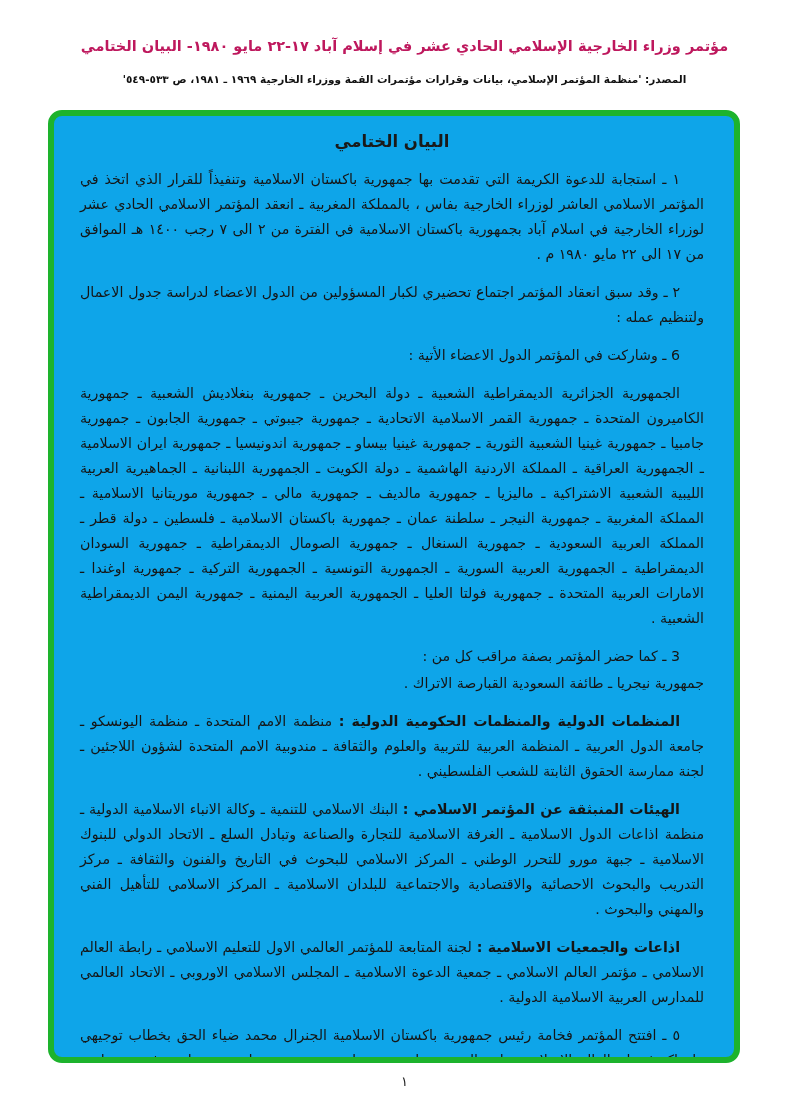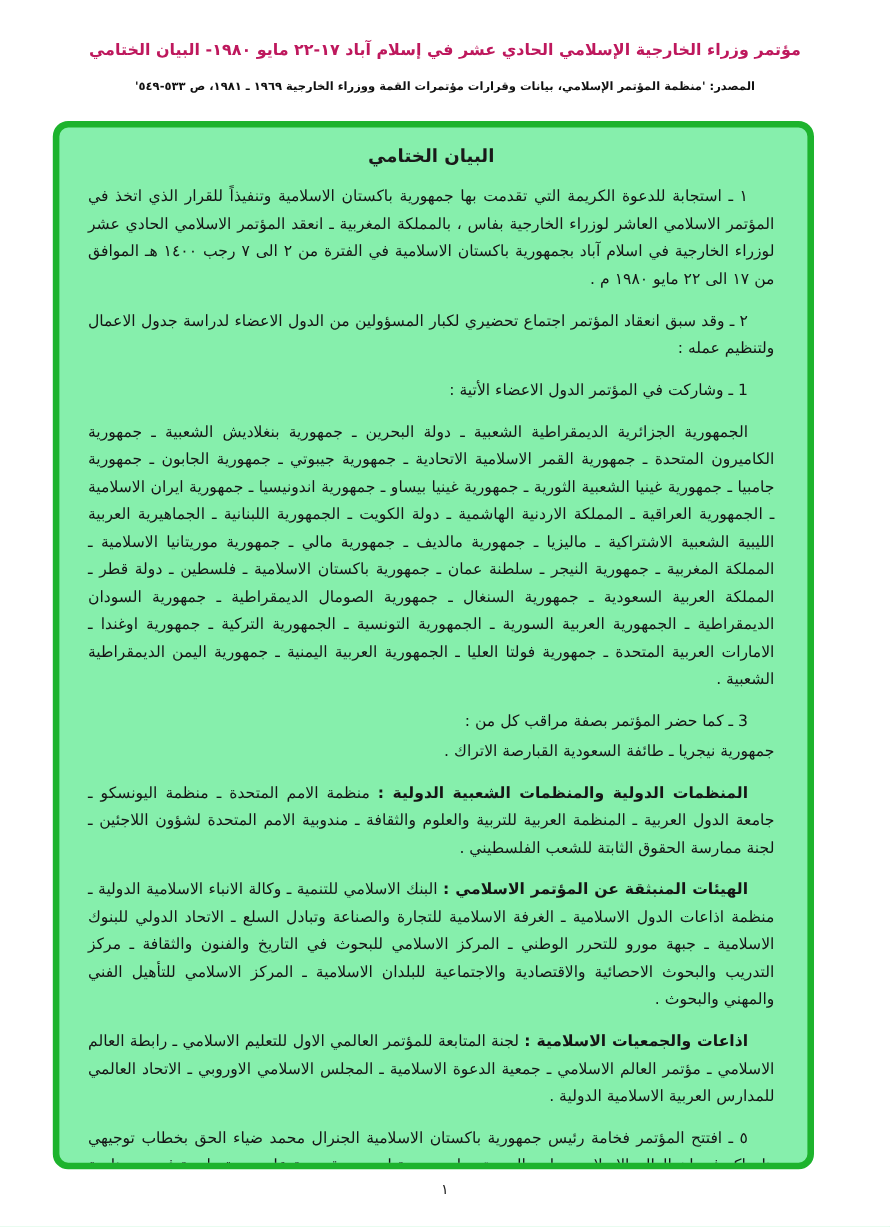--- a/index.html
+++ b/index.html
@@ -35,21 +35,21 @@
   }
   .doc-box {
     position: absolute;
     left: 48px; top: 110px;
     width: 692px; height: 953px;
     border: 6px solid #1db32d;
     border-radius: 14px;
     padding: 10px 30px 8px 26px;
     direction: rtl;
     overflow: hidden;
-    background: #86efac;
+    background: #0ea5e9;
   }
   .doc-title {
     text-align: center;
     font-weight: bold;
     font-size: 16.5px;
     margin: 6px 0 16px 0;
   }
   .para {
     font-size: 14.2px;
     line-height: 25px;
@@ -81,30 +81,30 @@
     <div class="hdr-source">المصدر: 'منظمة المؤتمر الإسلامي، بيانات وقرارات مؤتمرات القمة ووزراء الخارجية ١٩٦٩ ـ ١٩٨١، ص ٥٣٣-٥٤٩'</div>
   </div>
 
   <div class="doc-box">
     <div class="doc-title">البيان الختامي</div>
 
     <p class="para indent">١ ـ استجابة للدعوة الكريمة التي تقدمت بها جمهورية باكستان الاسلامية وتنفيذاً للقرار الذي اتخذ في المؤتمر الاسلامي العاشر لوزراء الخارجية بفاس ، بالمملكة المغربية ـ انعقد المؤتمر الاسلامي الحادي عشر لوزراء الخارجية في اسلام آباد بجمهورية باكستان الاسلامية في الفترة من ٢ الى ٧ رجب ١٤٠٠ هـ الموافق من ١٧ الى ٢٢ مايو ١٩٨٠ م .</p>
 
     <p class="para indent">٢ ـ وقد سبق انعقاد المؤتمر اجتماع تحضيري لكبار المسؤولين من الدول الاعضاء لدراسة جدول الاعمال ولتنظيم عمله :</p>
 
-    <p class="para indent">1 ـ وشاركت في المؤتمر الدول الاعضاء الأتية :</p>
+    <p class="para indent">6 ـ وشاركت في المؤتمر الدول الاعضاء الأتية :</p>
 
     <p class="para indent">الجمهورية الجزائرية الديمقراطية الشعبية ـ دولة البحرين ـ جمهورية بنغلاديش الشعبية ـ جمهورية الكاميرون المتحدة ـ جمهورية القمر الاسلامية الاتحادية ـ جمهورية جيبوتي ـ جمهورية الجابون ـ جمهورية جامبيا ـ جمهورية غينيا الشعبية الثورية ـ جمهورية غينيا بيساو ـ جمهورية اندونيسيا ـ جمهورية ايران الاسلامية ـ الجمهورية العراقية ـ المملكة الاردنية الهاشمية ـ دولة الكويت ـ الجمهورية اللبنانية ـ الجماهيرية العربية الليبية الشعبية الاشتراكية ـ ماليزيا ـ جمهورية مالديف ـ جمهورية مالي ـ جمهورية موريتانيا الاسلامية ـ المملكة المغربية ـ جمهورية النيجر ـ سلطنة عمان ـ جمهورية باكستان الاسلامية ـ فلسطين ـ دولة قطر ـ المملكة العربية السعودية ـ جمهورية السنغال ـ جمهورية الصومال الديمقراطية ـ جمهورية السودان الديمقراطية ـ الجمهورية العربية السورية ـ الجمهورية التونسية ـ الجمهورية التركية ـ جمهورية اوغندا ـ الامارات العربية المتحدة ـ جمهورية فولتا العليا ـ الجمهورية العربية اليمنية ـ جمهورية اليمن الديمقراطية الشعبية .</p>
 
     <p class="para indent tight">3 ـ كما حضر المؤتمر بصفة مراقب كل من :</p>
 
     <p class="para">جمهورية نيجريا ـ طائفة السعودية القبارصة الاتراك .</p>
 
     <p class="para indent">
-      <span class="lead">المنظمات الدولية والمنظمات الشعبية الدولية :</span><span> منظمة الامم المتحدة ـ منظمة اليونسكو ـ جامعة الدول العربية ـ المنظمة العربية للتربية والعلوم والثقافة ـ مندوبية الامم المتحدة لشؤون اللاجئين ـ لجنة ممارسة الحقوق الثابتة للشعب الفلسطيني .</span>
+      <span class="lead">المنظمات الدولية والمنظمات الحكومية الدولية :</span><span> منظمة الامم المتحدة ـ منظمة اليونسكو ـ جامعة الدول العربية ـ المنظمة العربية للتربية والعلوم والثقافة ـ مندوبية الامم المتحدة لشؤون اللاجئين ـ لجنة ممارسة الحقوق الثابتة للشعب الفلسطيني .</span>
     </p>
 
     <p class="para indent">
       <span class="lead">الهيئات المنبثقة عن المؤتمر الاسلامي :</span><span> البنك الاسلامي للتنمية ـ وكالة الانباء الاسلامية الدولية ـ منظمة اذاعات الدول الاسلامية ـ الغرفة الاسلامية للتجارة والصناعة وتبادل السلع ـ الاتحاد الدولي للبنوك الاسلامية ـ جبهة مورو للتحرر الوطني ـ المركز الاسلامي للبحوث في التاريخ والفنون والثقافة ـ مركز التدريب والبحوث الاحصائية والاقتصادية والاجتماعية للبلدان الاسلامية ـ المركز الاسلامي للتأهيل الفني والمهني والبحوث .</span>
     </p>
 
     <p class="para indent">
       <span class="lead">اذاعات والجمعيات الاسلامية :</span><span> لجنة المتابعة للمؤتمر العالمي الاول للتعليم الاسلامي ـ رابطة العالم الاسلامي ـ مؤتمر العالم الاسلامي ـ جمعية الدعوة الاسلامية ـ المجلس الاسلامي الاوروبي ـ الاتحاد العالمي للمدارس العربية الاسلامية الدولية .</span>
     </p>
 

